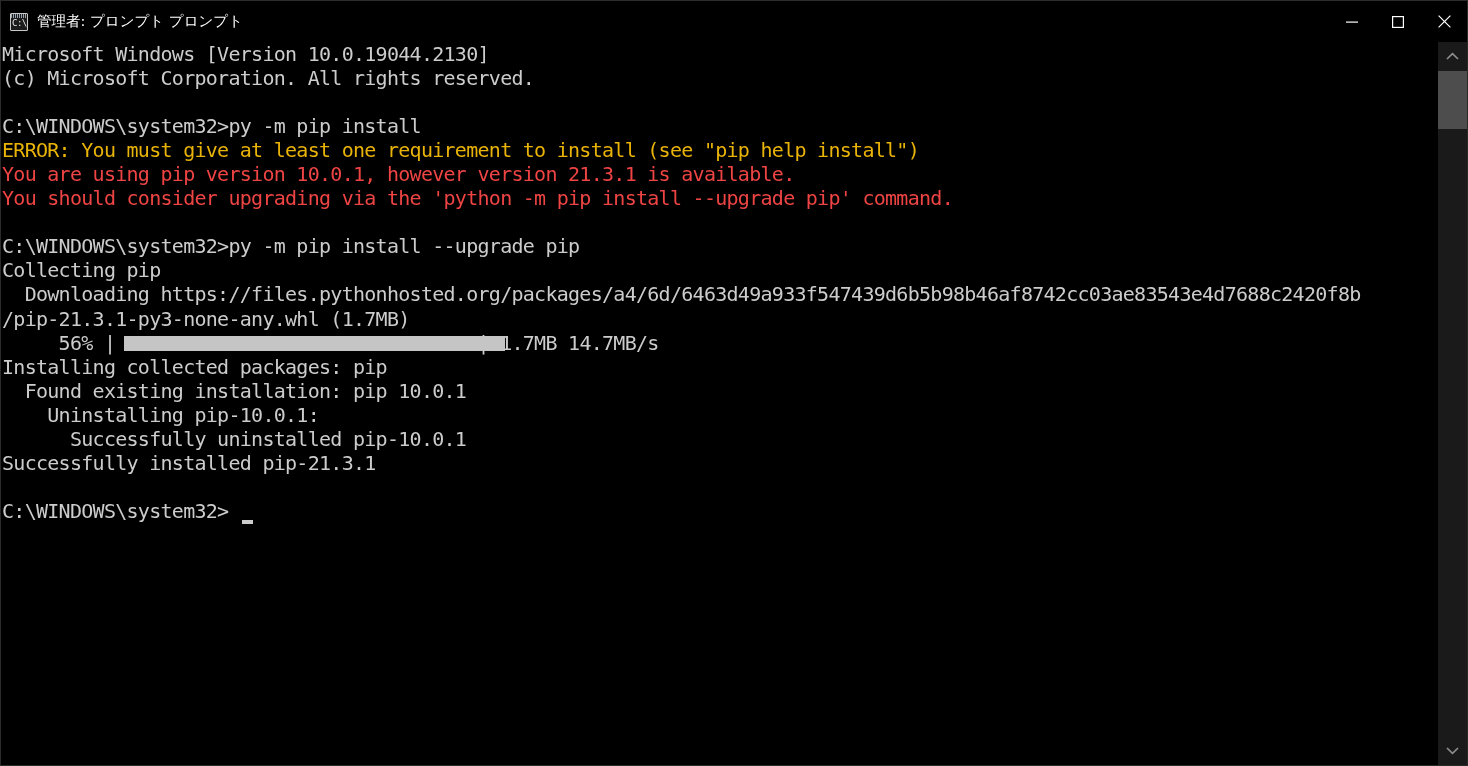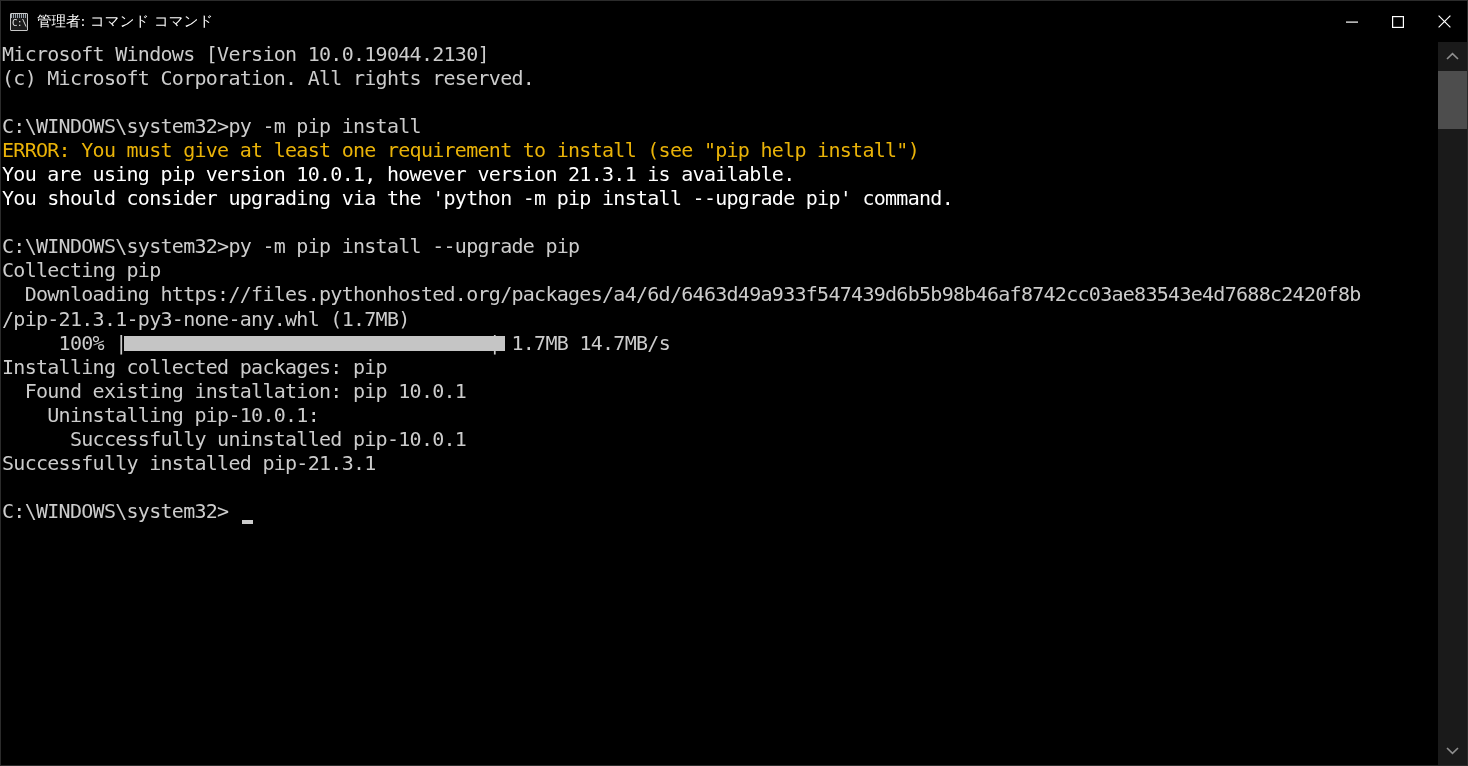--- a/index.html
+++ b/index.html
@@ -112,21 +112,21 @@
     font-family: "DejaVu Sans Mono", "Liberation Mono", monospace;
     font-size: 20px;
     line-height: 24.05px;
     letter-spacing: -0.72px;
     color: #cccccc;
     white-space: pre;
     -webkit-font-smoothing: none;
   }
   .ln { display: block; height: 24.05px; }
   .err  { color: #eab308; }
-  .warn { color: #ffffff; }
+  .warn { color: #ef4444; }
   .blank { color: transparent; }
 
   
   #progress-line {
     position: absolute;
     left: 1px;
     top: 288.6px;
     width: 1430px;
     height: 24.05px;
     font-family: "DejaVu Sans Mono", "Liberation Mono", monospace;
@@ -196,21 +196,21 @@
 </head>
 <body>
 
 <div id="window">
 
   <div id="titlebar">
     <div id="app-icon">
       <div class="bar"></div>
       <div class="glyph">C:\_</div>
     </div>
-    <div id="title-text">管理者: コマンド コマンド</div>
+    <div id="title-text">管理者: プロンプト プロンプト</div>
 
     <div id="window-controls">
       <button class="winbtn">
         <svg width="12" height="12" viewBox="0 0 12 12">
           <rect x="0" y="5.5" width="12" height="1.2" fill="#ffffff"></rect>
         </svg>
       </button>
       <button class="winbtn">
         <svg width="12" height="12" viewBox="0 0 12 12">
           <rect x="0.6" y="0.6" width="10.8" height="10.8" fill="none" stroke="#ffffff" stroke-width="1.2"></rect>
@@ -220,21 +220,21 @@
         <svg width="13" height="13" viewBox="0 0 13 13">
           <path d="M0.6 0.6 L12.4 12.4 M12.4 0.6 L0.6 12.4" stroke="#ffffff" stroke-width="1.2" fill="none"></path>
         </svg>
       </button>
     </div>
   </div>
 
   <div id="console">
     <pre id="console-text"><span class="ln ">Microsoft Windows [Version 10.0.19044.2130]</span><span class="ln ">(c) Microsoft Corporation. All rights reserved.</span><span class="ln "> </span><span class="ln ">C:\WINDOWS\system32&gt;py -m pip install</span><span class="ln err">ERROR: You must give at least one requirement to install (see "pip help install")</span><span class="ln warn">You are using pip version 10.0.1, however version 21.3.1 is available.</span><span class="ln warn">You should consider upgrading via the 'python -m pip install --upgrade pip' command.</span><span class="ln "> </span><span class="ln ">C:\WINDOWS\system32&gt;py -m pip install --upgrade pip</span><span class="ln ">Collecting pip</span><span class="ln ">  Downloading https://files.pythonhosted.org/packages/a4/6d/6463d49a933f547439d6b5b98b46af8742cc03ae83543e4d7688c2420f8b</span><span class="ln ">/pip-21.3.1-py3-none-any.whl (1.7MB)</span><span class="ln blank"> </span><span class="ln ">Installing collected packages: pip</span><span class="ln ">  Found existing installation: pip 10.0.1</span><span class="ln ">    Uninstalling pip-10.0.1:</span><span class="ln ">      Successfully uninstalled pip-10.0.1</span><span class="ln ">Successfully installed pip-21.3.1</span><span class="ln "> </span><span class="ln ">C:\WINDOWS\system32&gt;</span></pre>
 
-    <div id="progress-line"><span>     100% |</span><span style="visibility: hidden;">████████████████████████████████</span><span>| 1.7MB 14.7MB/s</span></div>
+    <div id="progress-line"><span>     56% |</span><span style="visibility: hidden;">████████████████████████████████</span><span>| 1.7MB 14.7MB/s</span></div>
     <div id="progress-fill"></div>
 
     <div id="cursor"></div>
   </div>
 
   <div id="scrollbar">
     <button class="sb-btn">
       <svg width="13" height="9" viewBox="0 0 13 9">
         <path d="M1 7 L6.5 1.6 L12 7" stroke="#8f8f8f" stroke-width="1.6" fill="none"></path>
       </svg>

